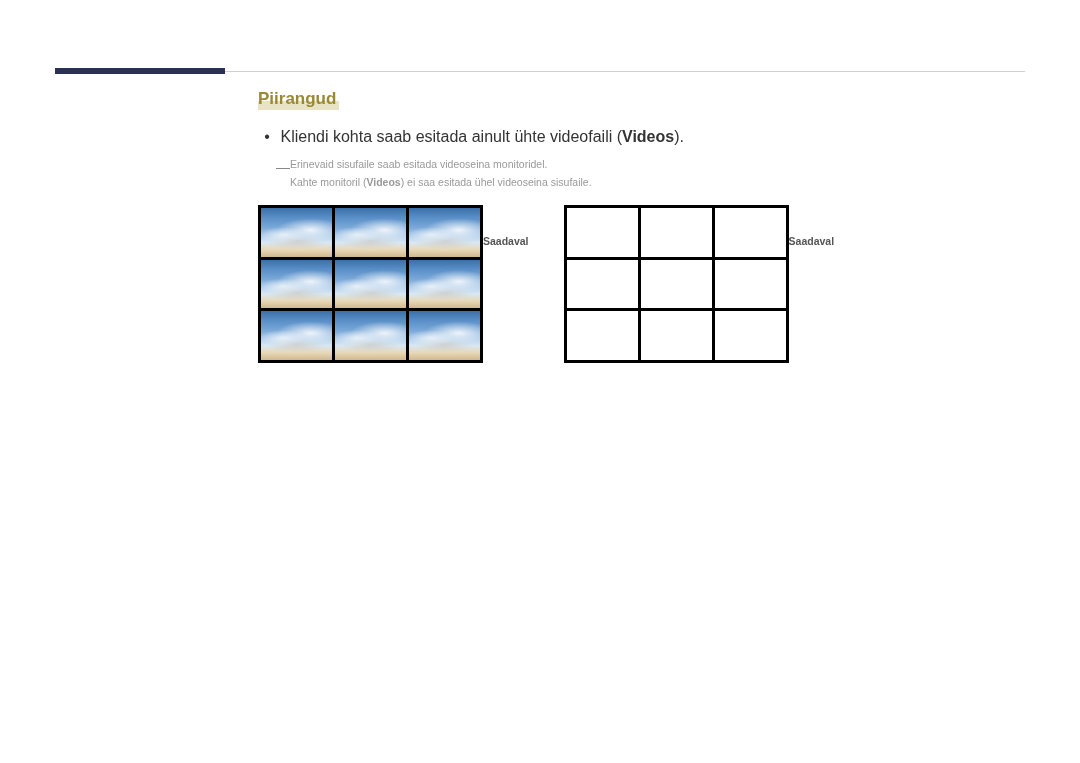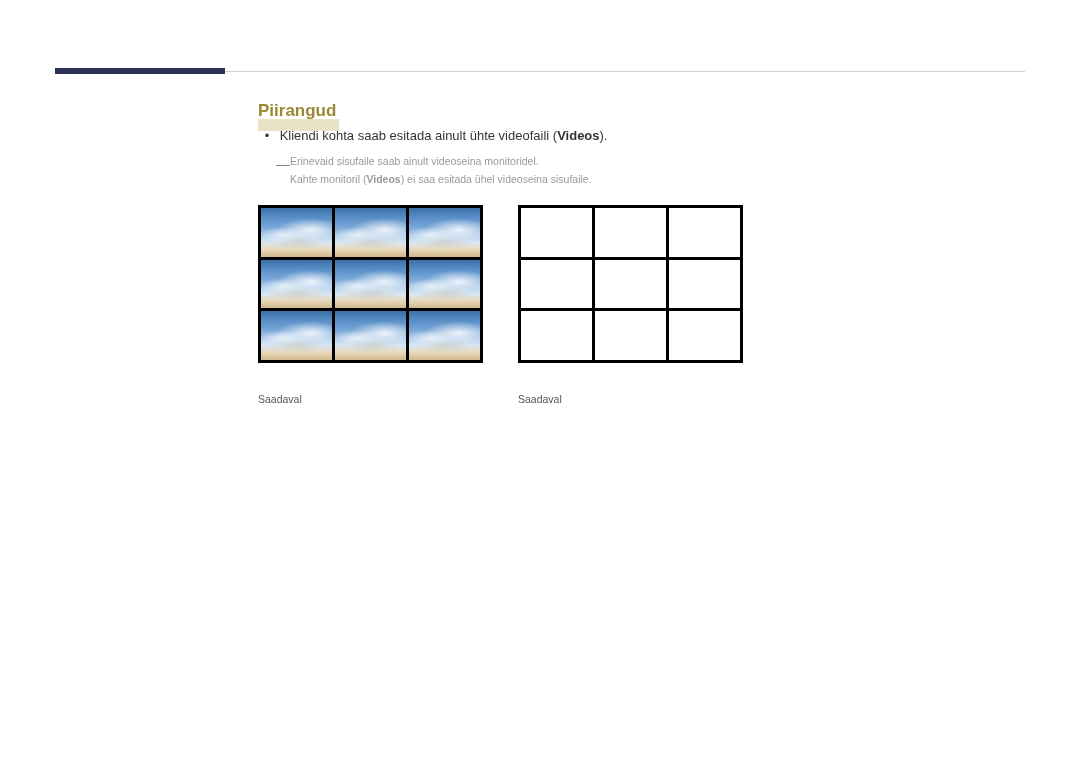--- a/index.html
+++ b/index.html
@@ -26,37 +26,37 @@
     .thin-line {
       position: absolute;
       top: 71px;
       left: 225px;
       right: 55px;
       height: 1px;
       background: #d0d0d0;
     }
     .section-title {
       position: absolute;
-      top: 100px;
+      top: 88px;
       left: 258px;
       font-size: 17px;
       font-weight: bold;
       color: #9b8832;
       background: linear-gradient(to bottom, transparent 60%, #e8e3c5 60%);
-      padding: 1px 3px 10px 0;
+      padding: 1px 3px 1px 0;
       display: inline-block;
     }
     .bullet-block {
       position: absolute;
       top: 128px;
       left: 258px;
       width: 700px;
     }
     .bullet-line {
-      font-size: 13px;
+      font-size: 16px;
       color: #333;
       margin-bottom: 6px;
     }
     .bullet-line .bullet {
       display: inline-block;
       width: 18px;
       text-align: center;
     }
     .videos-bold {
       color: #333;
@@ -84,21 +84,22 @@
     }
     .illustrations {
       position: absolute;
       top: 205px;
       left: 258px;
       display: flex;
       gap: 35px;
     }
     .illus-item {
       display: flex;
-      flex-direction: column;
+      flex-direction: row;
+      font-weight: bold;
     }
     .grid-wrap {
       width: 225px;
       height: 158px;
       position: relative;
     }
     .grid-cells {
       display: grid;
       grid-template-columns: repeat(3, 1fr);
       grid-template-rows: repeat(3, 1fr);
@@ -165,21 +166,21 @@
 
 <div class="section-title">Piirangud</div>
 
 <div class="bullet-block">
   <div class="bullet-line">
     <span class="bullet">•</span>
     <span>Kliendi kohta saab esitada ainult ühte videofaili (</span><span class="videos-bold">Videos</span><span>).</span>
   </div>
   <div class="sub-block">
     <span class="dash">―</span>
-    <span>Erinevaid sisufaile saab ainult videoseina monitoridel.</span><br>
+    <span>Erinevaid sisufaile saab esitada videoseina monitoridel.</span><br>
     <span>Kahte monitoril (</span><span class="videos-bold2">Videos</span><span>) ei saa esitada ühel videoseina sisufaile.</span>
   </div>
 </div>
 
 <div class="illustrations">
 
   <div class="illus-item">
     <div class="grid-wrap">
       <div class="grid-cells">
         <div class="cell sky-cell"></div>

